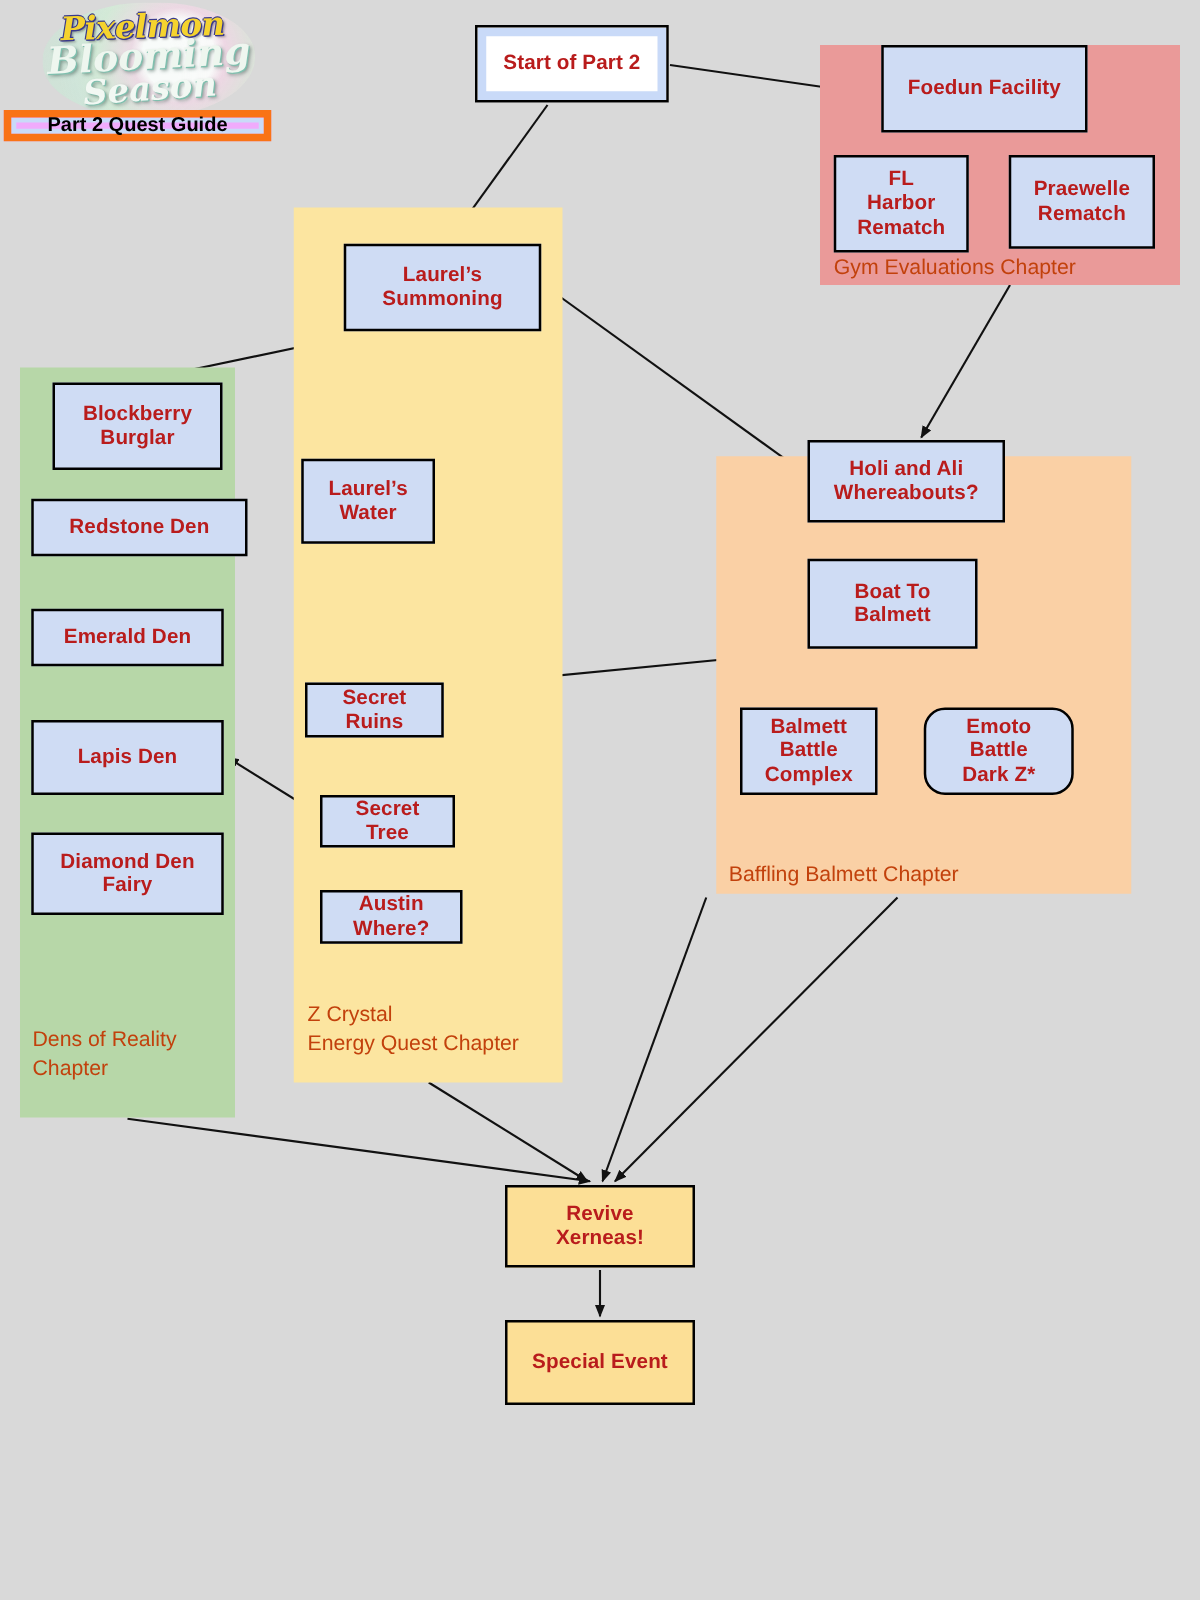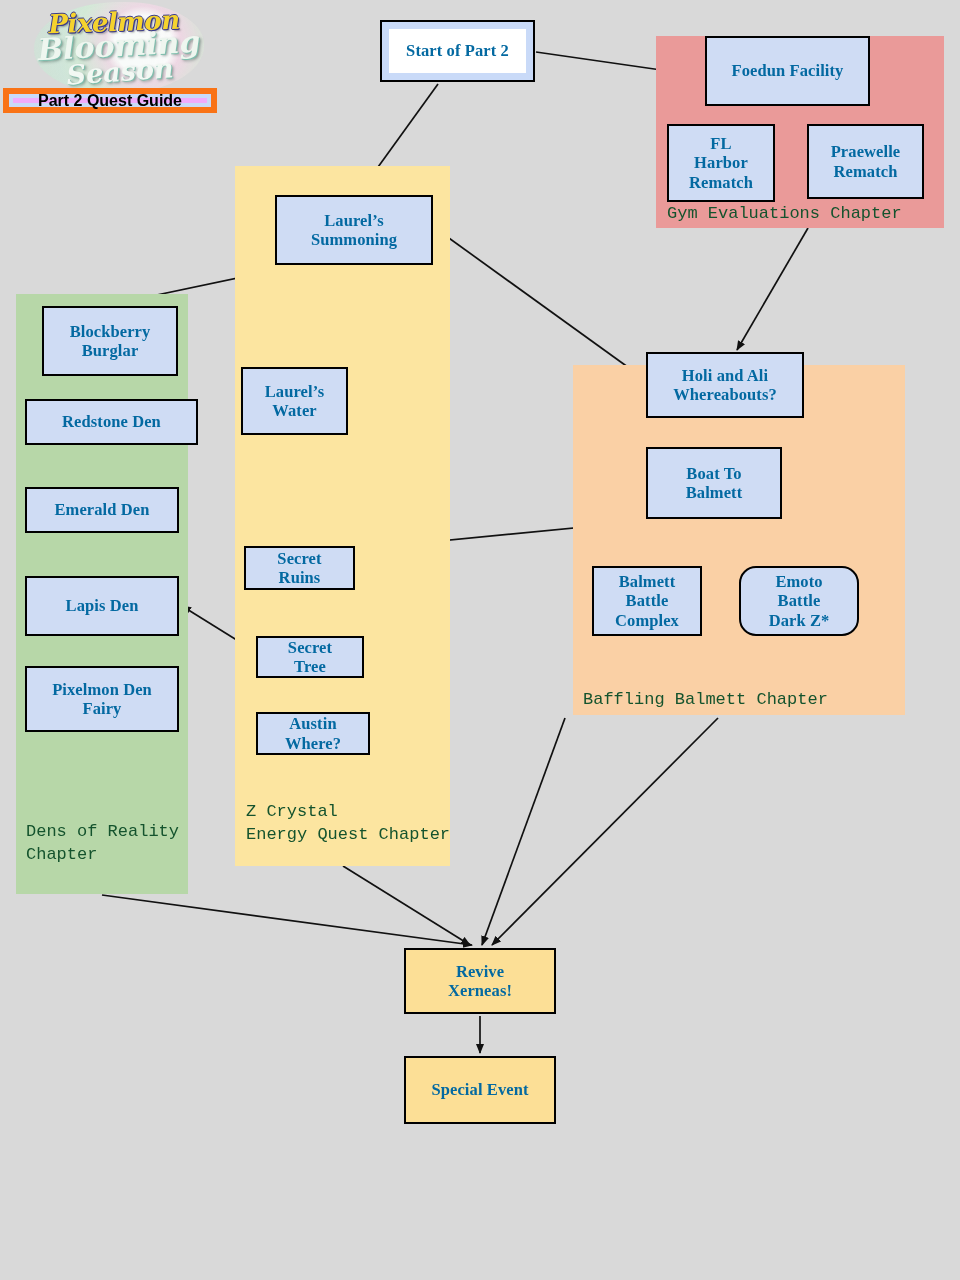--- a/index.html
+++ b/index.html
@@ -10,45 +10,45 @@
     font-family:"Liberation Sans", sans-serif;
     position:relative;
     overflow:hidden;
   }
   #canvas{position:absolute;left:0;top:0;width:960px;height:1280px;}
 
   
   .region{position:absolute;z-index:1;}
   .region-label{
     position:absolute;z-index:3;
-    font-size:17px;color:#14532d;line-height:1.35;
-    white-space:pre-line;font-family:Liberation Mono, monospace;
+    font-size:17px;color:#c2410c;line-height:1.35;
+    white-space:pre-line;font-family:Liberation Sans, sans-serif;
   }
   #region-gym   {left:656px;top:36px;  width:288px;height:192px; background:#ea9a99;}
   #region-dens  {left:16px; top:294px; width:172px;height:600px; background:#b7d7a8;}
   #region-zcry  {left:235px;top:166px; width:215px;height:700px; background:#fce5a0;}
   #region-balm  {left:573px;top:365px; width:332px;height:350px; background:#fad0a5;}
 
   #label-gym  {left:667px;top:203px;}
   #label-dens {left:26px; top:821px;}
   #label-zcry {left:246px;top:801px;}
   #label-balm {left:583px;top:689px;}
 
   
   .node{
     position:absolute;z-index:4;
     box-sizing:border-box;
     border:2px solid #000;
     background:#cfdcf4;
     display:flex;align-items:center;justify-content:center;
     text-align:center;
     font-weight:bold;font-size:16.5px;line-height:1.18;
-    color:#0369a1;
+    color:#b91c1c;
     white-space:pre-line;
-    font-family:Liberation Serif, serif;
+    font-family:Liberation Sans, sans-serif;
     letter-spacing:.1px;
   }
   .node.tan{background:#fcdf96;}
   
   .node.framed{
     background:#fff;
     border:2px solid #000;
     box-shadow:inset 0 0 0 7px #c9daf8;
   }
 
@@ -195,21 +195,21 @@
 <div class="node" id="n-stree">Secret
 Tree</div>
 <div class="node" id="n-austin">Austin
 Where?</div>
 
 <div class="node" id="n-block">Blockberry
 Burglar</div>
 <div class="node" id="n-redst">Redstone Den</div>
 <div class="node" id="n-emer">Emerald Den</div>
 <div class="node" id="n-lapis">Lapis Den</div>
-<div class="node" id="n-diam">Pixelmon Den
+<div class="node" id="n-diam">Diamond Den
 Fairy</div>
 
 <div class="node" id="n-holi">Holi and Ali
 Whereabouts?</div>
 <div class="node" id="n-boat">Boat To
 Balmett</div>
 <div class="node" id="n-bbc">Balmett
 Battle
 Complex</div>
 <div class="node" id="n-emoto">Emoto

